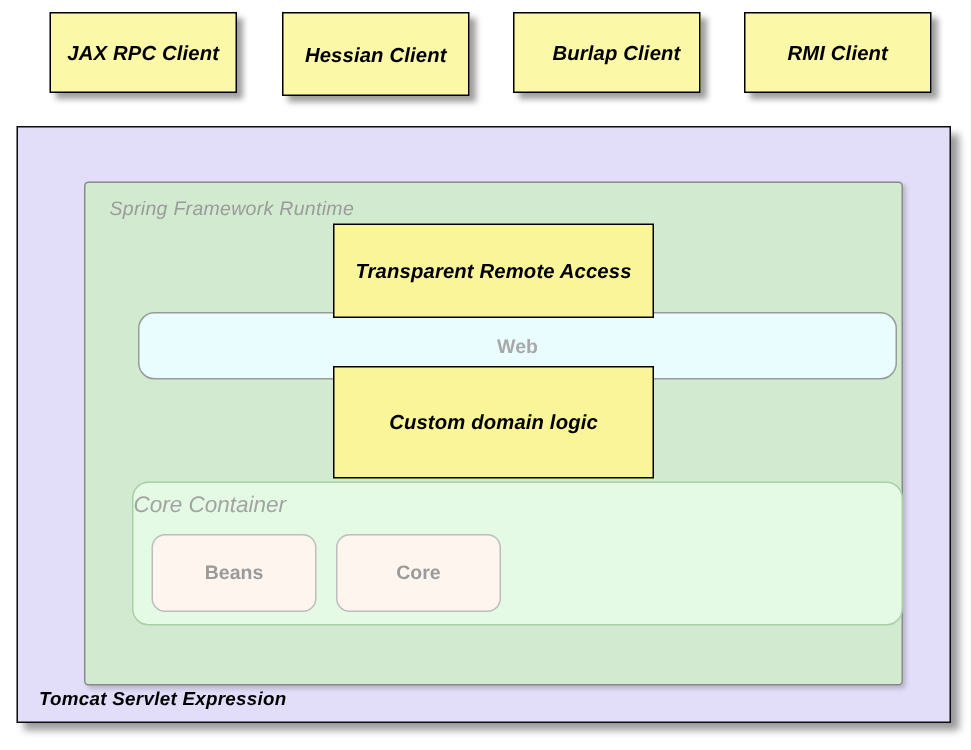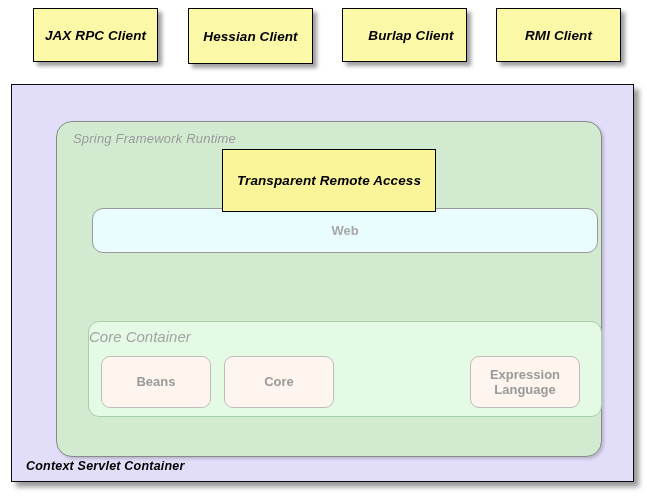--- a/index.html
+++ b/index.html
@@ -59,21 +59,21 @@
     letter-spacing: .2px;
   }
 
   .spring-runtime {
     left: 44px;
     top: 36px;
     width: 546px;
     height: 336px;
     background: #d2ebd0;
     border: 1.4px solid #8a8a8a;
-    border-radius: 16px;
+    border-radius: 3px;
     box-shadow: 2px 2px 3px rgba(0,0,0,0.18);
   }
   .spring-label {
     position: absolute;
     left: 16px;
     top: 9px;
     font-style: italic;
     font-size: 13px;
     color: #9b9b9b;
     letter-spacing: .2px;
@@ -181,27 +181,27 @@
 
         <div class="abs core-cell" style="left:12px; width:110px;">
           <span>Beans</span>
         </div>
 
         <div class="abs core-cell" style="left:135px; width:110px;">
           <span>Core</span>
         </div>
 
 
-        <div class="abs core-cell" style="left:381px; width:110px;">
-          <span>Expression Language</span>
-        </div>
       </div>
     </div>
 
     <div class="abs overlay-box" style="left:210px; top:64px; width:214px; height:63px;">
       <span>Transparent Remote Access</span>
     </div>
 
-
-    <div class="servlet-label">Context Servlet Container</div>
+    <div class="abs overlay-box" style="left:210px; top:159px; width:214px; height:75px;">
+      <span>Custom domain logic</span>
+    </div>
+
+    <div class="servlet-label">Tomcat Servlet Expression</div>
   </div>
 
 </div>
 
 </body></html>

